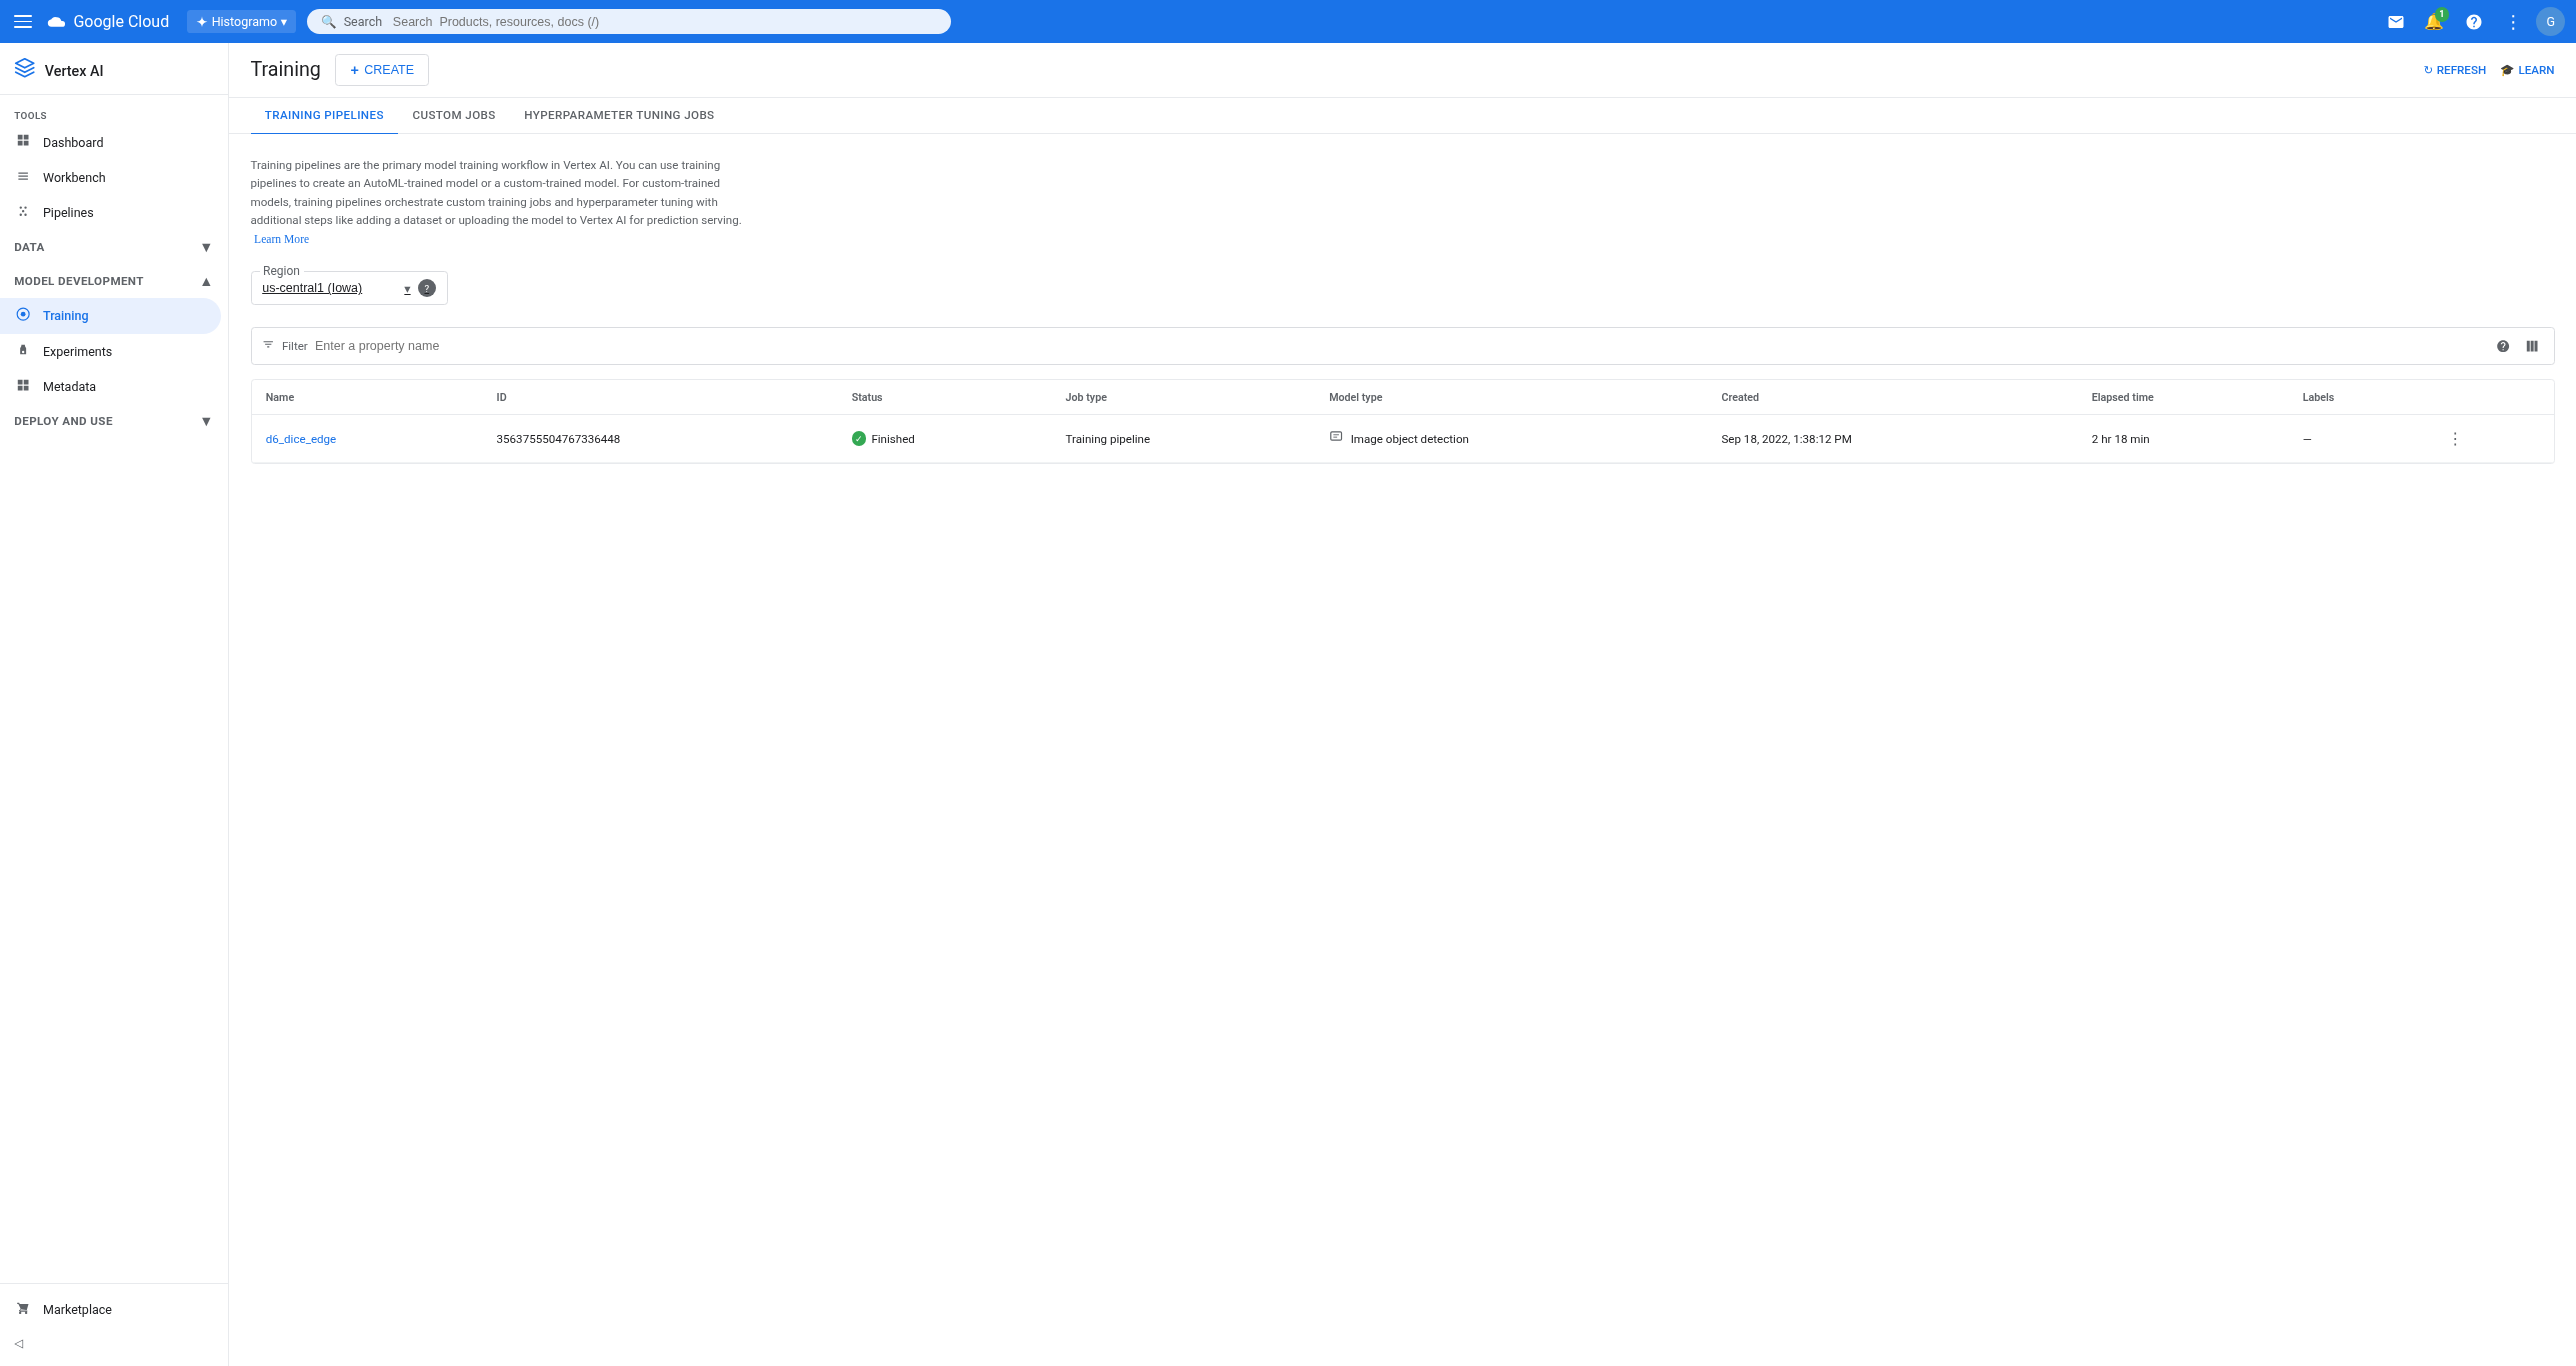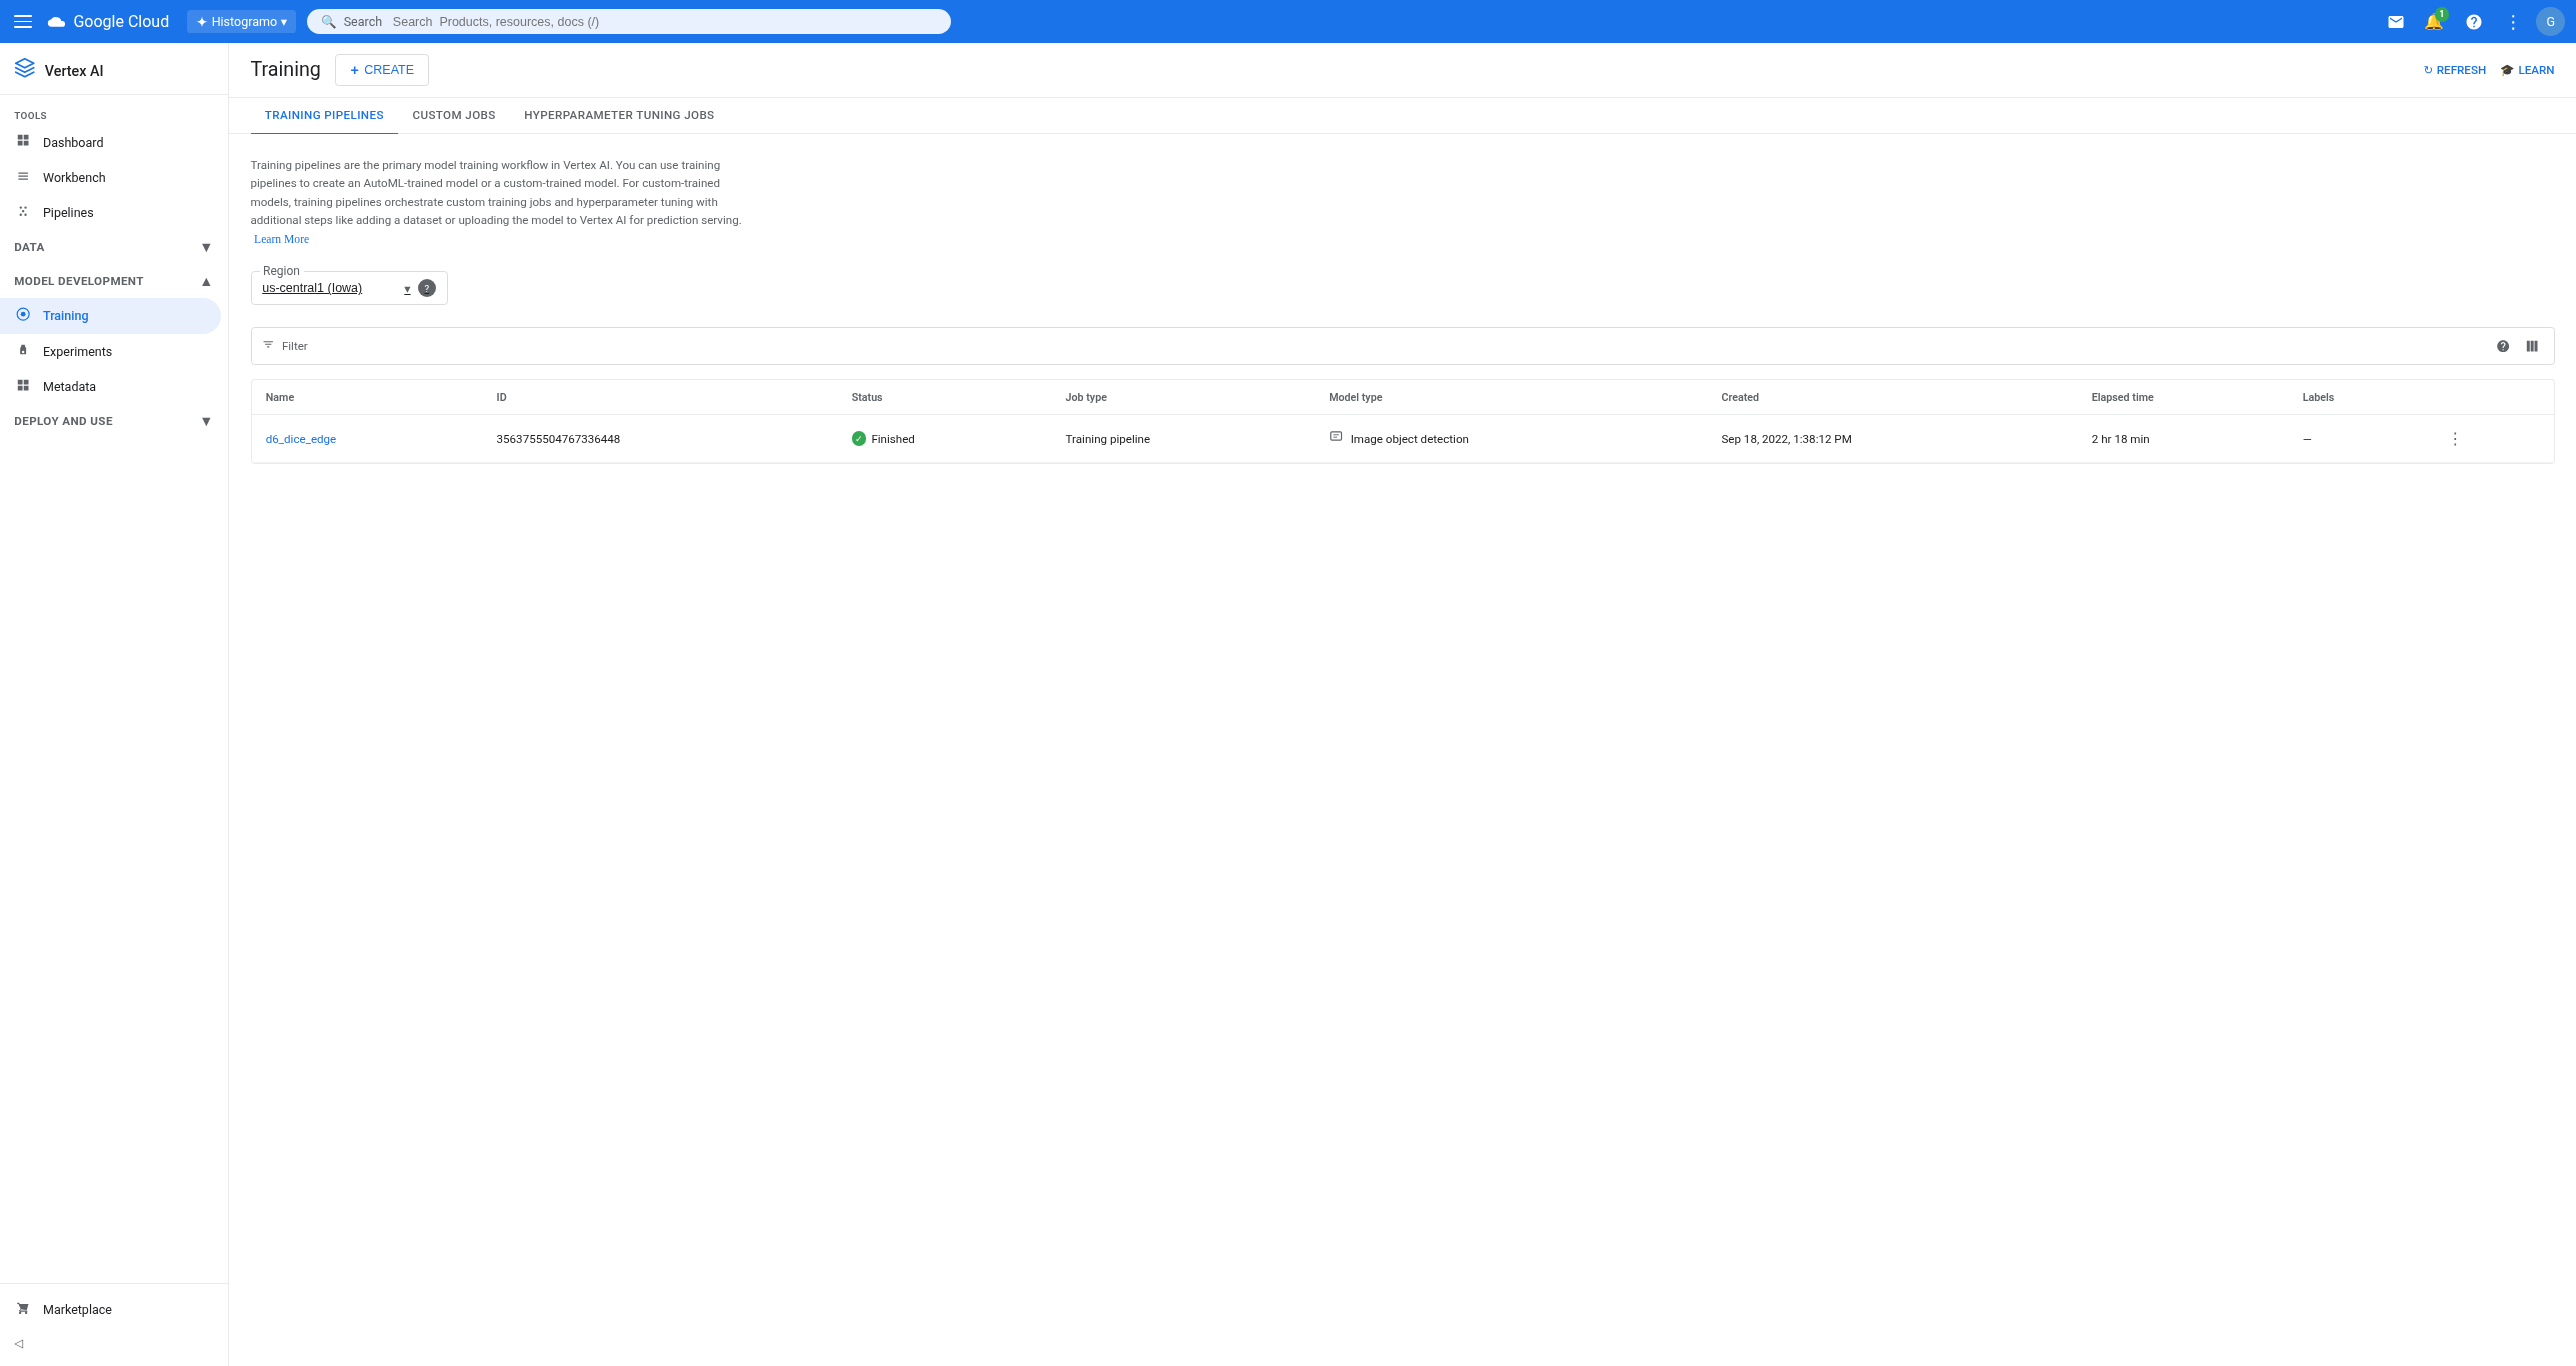--- a/index.html
+++ b/index.html
@@ -292,20 +292,21 @@
       </div>
 
       
       <div class="filter-bar">
         <span class="filter-icon">
           <svg width="12.5" height="12.5" viewBox="0 0 24 24" fill="#5f6368">
               <path d="M10 18h4v-2h-4v2zM3 6v2h18V6H3zm3 7h12v-2H6v2z"></path>
             </svg>
         </span>
         <span style="color:#5f6368; font-size:11.6px;">Filter</span>
+        <input type="text" class="filter-input" placeholder="Enter a property name" style="">
         <div class="filter-actions">
           <div class="filter-help">
             <svg width="14.3" height="14.3" viewBox="0 0 24 24" fill="#5f6368">
                 <path d="M12 2C6.48 2 2 6.48 2 12s4.48 10 10 10 10-4.48 10-10S17.52 2 12 2zm1 17h-2v-2h2v2zm2.07-7.75l-.9.92C13.45 12.9 13 13.5 13 15h-2v-.5c0-1.1.45-2.1 1.17-2.83l1.24-1.26c.37-.36.59-.86.59-1.41 0-1.1-.9-2-2-2s-2 .9-2 2H8c0-2.21 1.79-4 4-4s4 1.79 4 4c0 .88-.36 1.68-.93 2.25z"></path>
               </svg>
           </div>
           <div class="column-toggle">
             <svg width="14.3" height="14.3" viewBox="0 0 24 24" fill="#5f6368">
                 <path d="M3 3h5v18H3zM9.5 3h5v18h-5zM16 3h5v18h-5z"></path>
               </svg>

